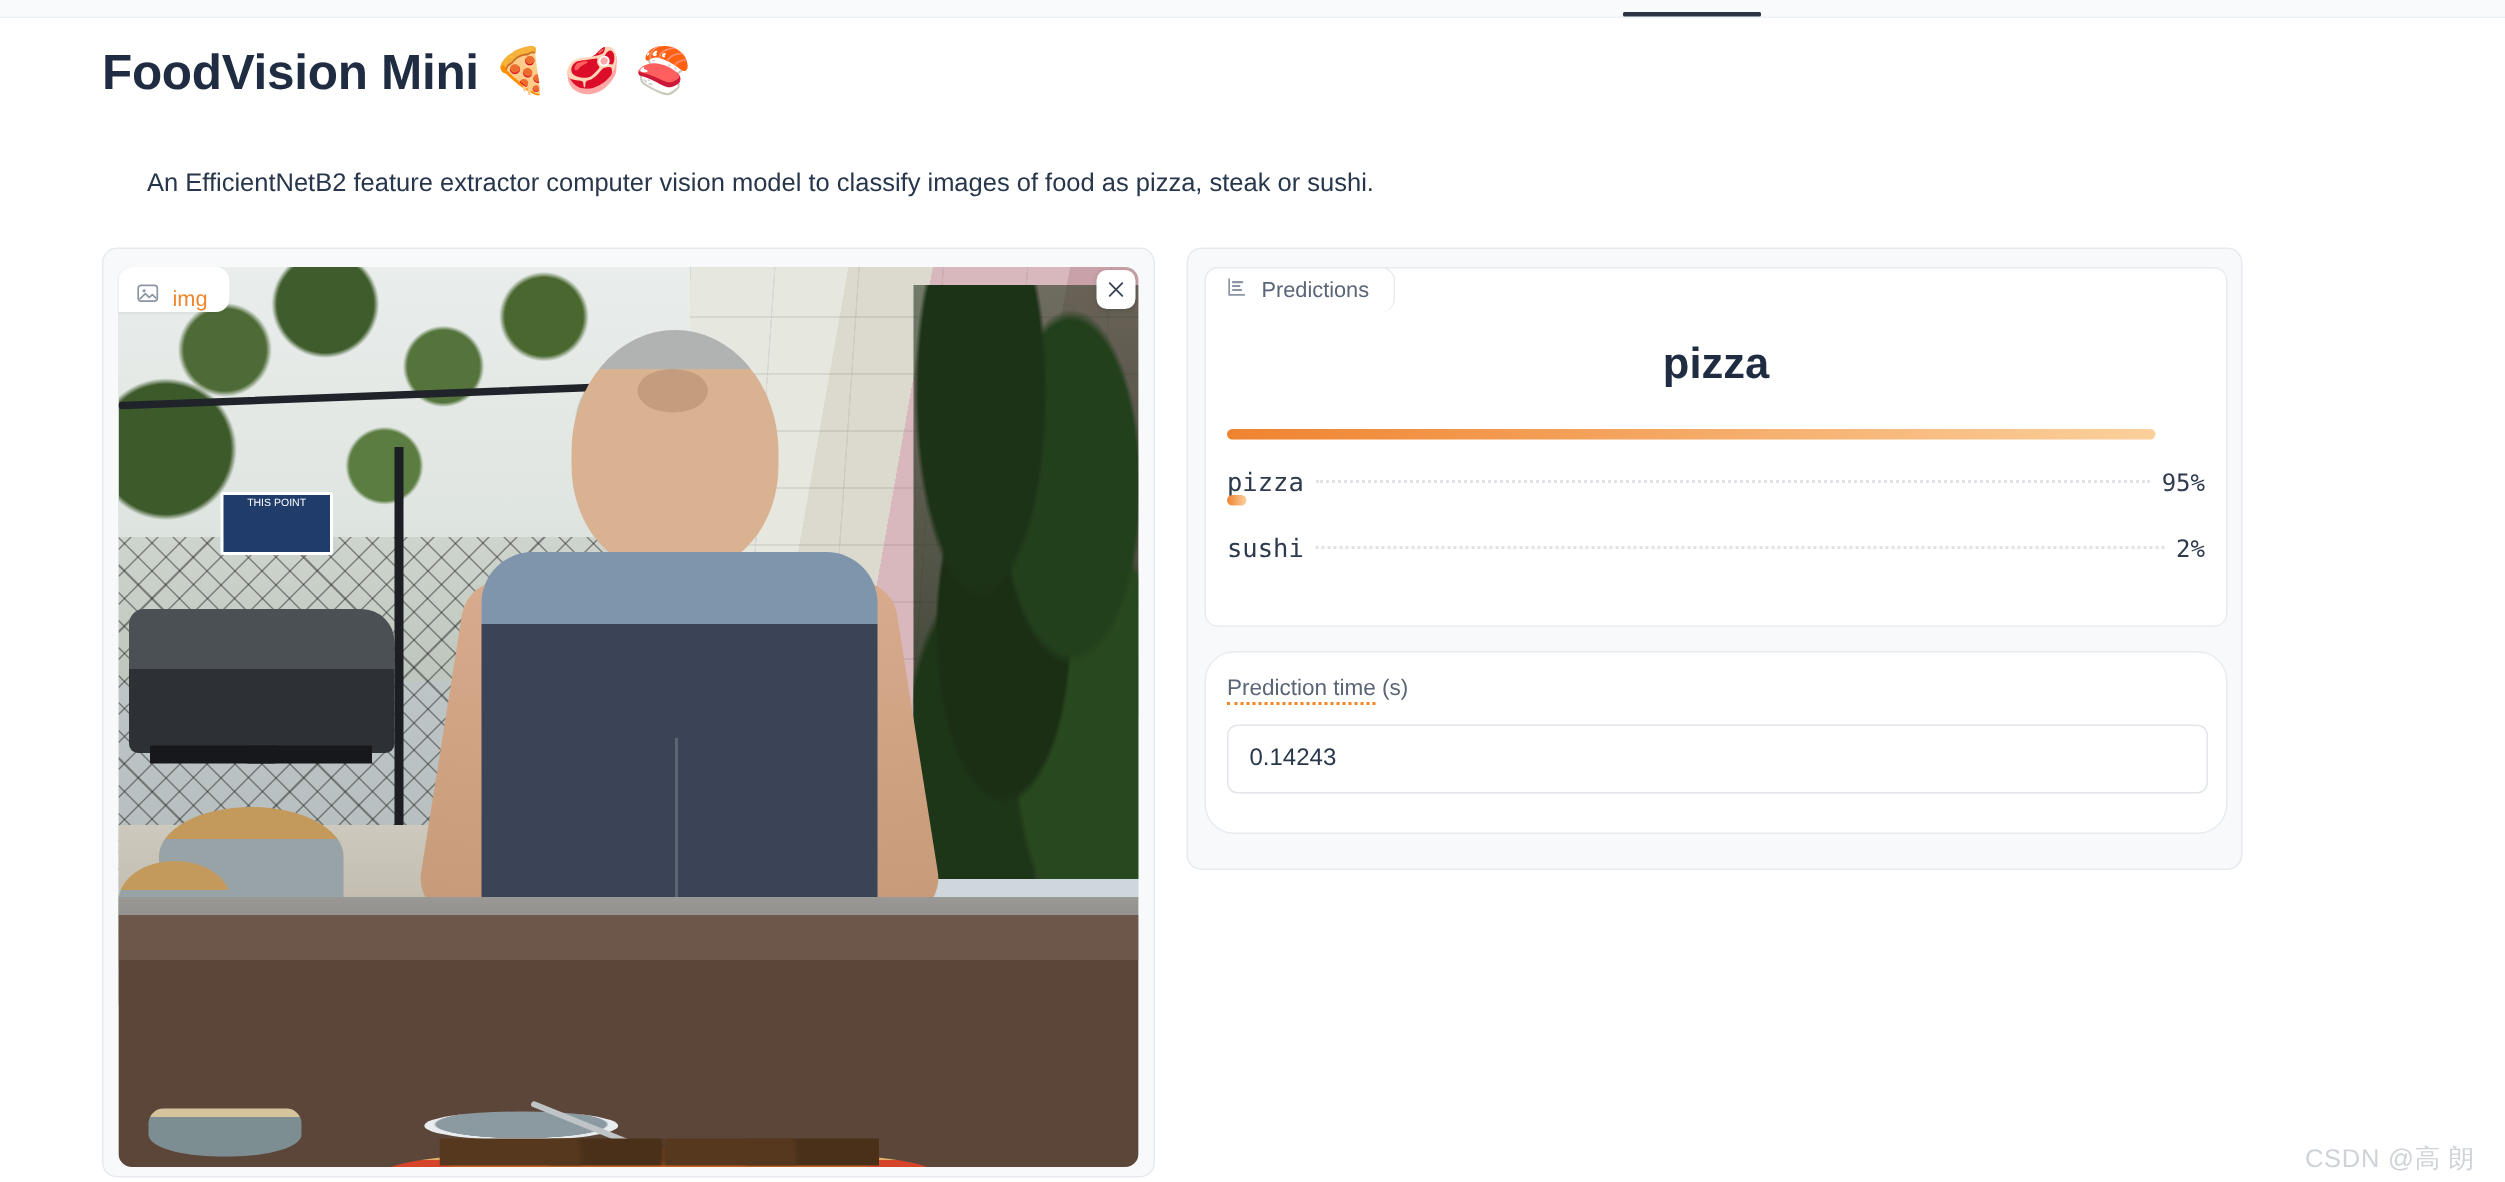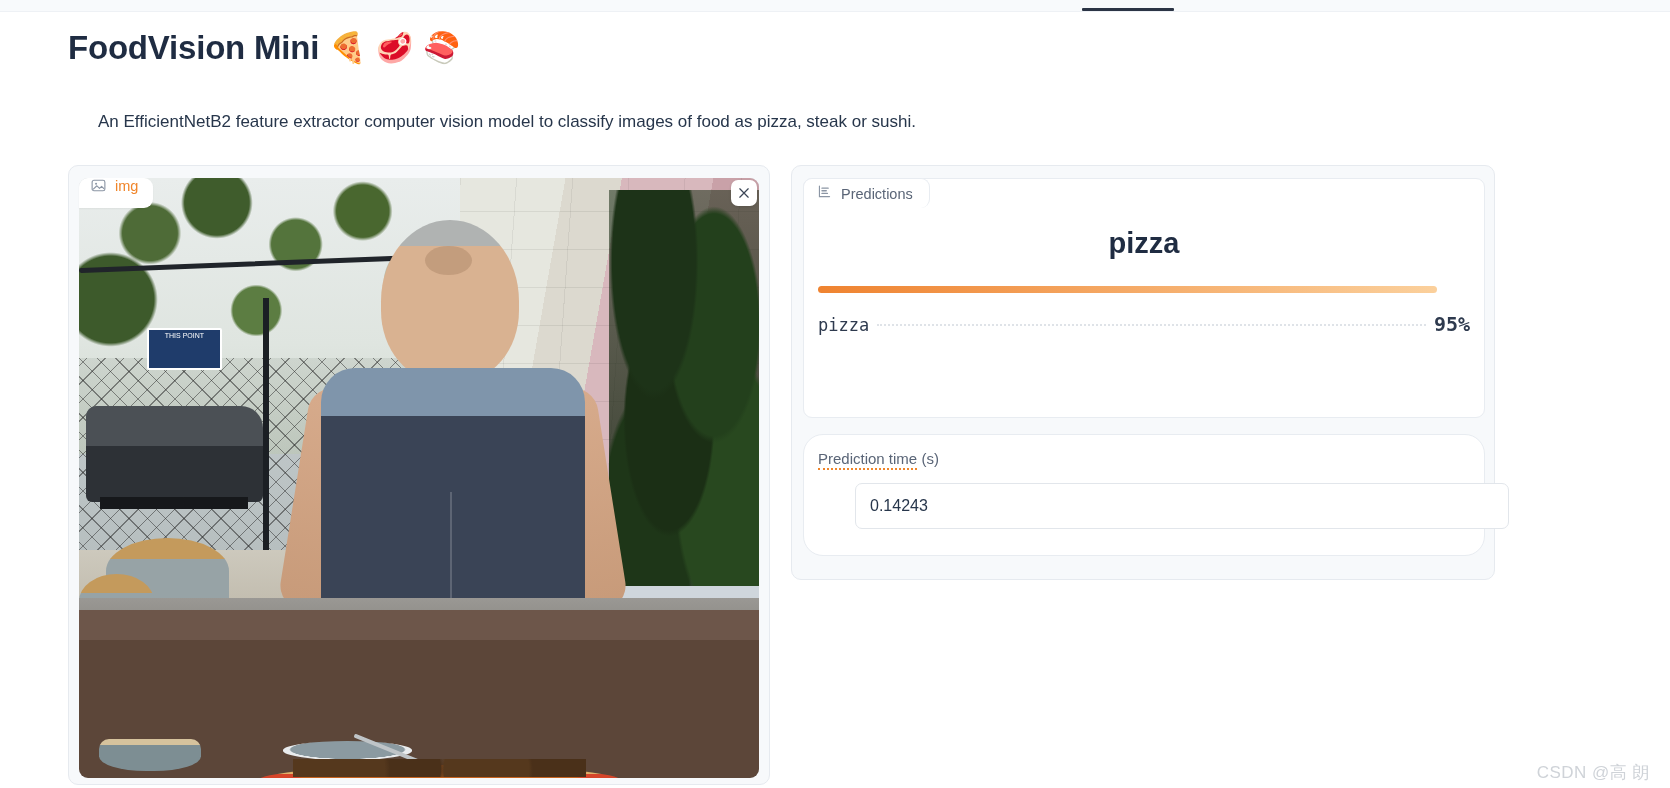--- a/index.html
+++ b/index.html
@@ -307,21 +307,21 @@
   
   .img-chip {
     position: absolute;
     left: 10px;
     top: 12px;
     height: 30px;
     padding: 0 15px 0 12px;
     background: #ffffff;
     border-radius: 9px 9px 9px 0;
     display: flex;
-    align-items: flex-start;
+    align-items: flex-end;
     gap: 9px;
     z-index: 5;
     box-shadow: 0 1px 2px rgba(0,0,0,.05);
   }
   .img-chip .chip-label {
     font-size: 14.5px;
     color: #f0852a;
   }
   .chip-ico { display: block; }
 
@@ -425,24 +425,23 @@
     color: #2e3a4e;
     white-space: nowrap;
   }
   .bar-dots {
     flex: 1;
     border-bottom: 2px dotted #dfe3e8;
     transform: translateY(-5px);
   }
   .bar-val {
     font-family: "DejaVu Sans Mono", monospace;
-    font-size: 20px;
+    font-size: 16px;
     color: #2e3a4e;
     white-space: nowrap;
-    font-weight: bold;
   }
 
   
   .time-card {
     position: absolute;
     left: 11px;
     top: 268px;
     width: 682px;
     height: 122px;
     background: #ffffff;
@@ -469,21 +468,20 @@
     height: 46px;
     border: 1px solid #e2e6eb;
     border-radius: 7px;
     background: #fff;
     box-sizing: border-box;
     font-size: 16px;
     color: #27364b;
     padding: 0 14px;
     font-family: "Liberation Sans", sans-serif;
     outline: none;
-    margin-left: 37px;
   }
 
   .watermark {
     position: absolute;
     right: 20px;
     bottom: 4px;
     font-size: 17px;
     color: #cfd3d8;
     letter-spacing: .5px;
   }
@@ -584,20 +582,28 @@
         <div class="bar-row">
           <div class="bar-track" style="width:95%"></div>
           <div class="bar-line">
             <span class="bar-label">pizza</span>
             <span class="bar-dots"></span>
             <span class="bar-val">95%</span>
           </div>
         </div>
 
 
+        <div class="bar-row">
+          <div class="bar-track" style="width:2%"></div>
+          <div class="bar-line">
+            <span class="bar-label">sushi</span>
+            <span class="bar-dots"></span>
+            <span class="bar-val">2%</span>
+          </div>
+        </div>
 
       </div>
     </div>
 
     <div class="time-card">
       <div class="time-label">
         <span class="dotted">Prediction time</span><span> (s)</span>
       </div>
       <input class="time-input" type="text" readonly="" value="0.14243" style="">
     </div>

